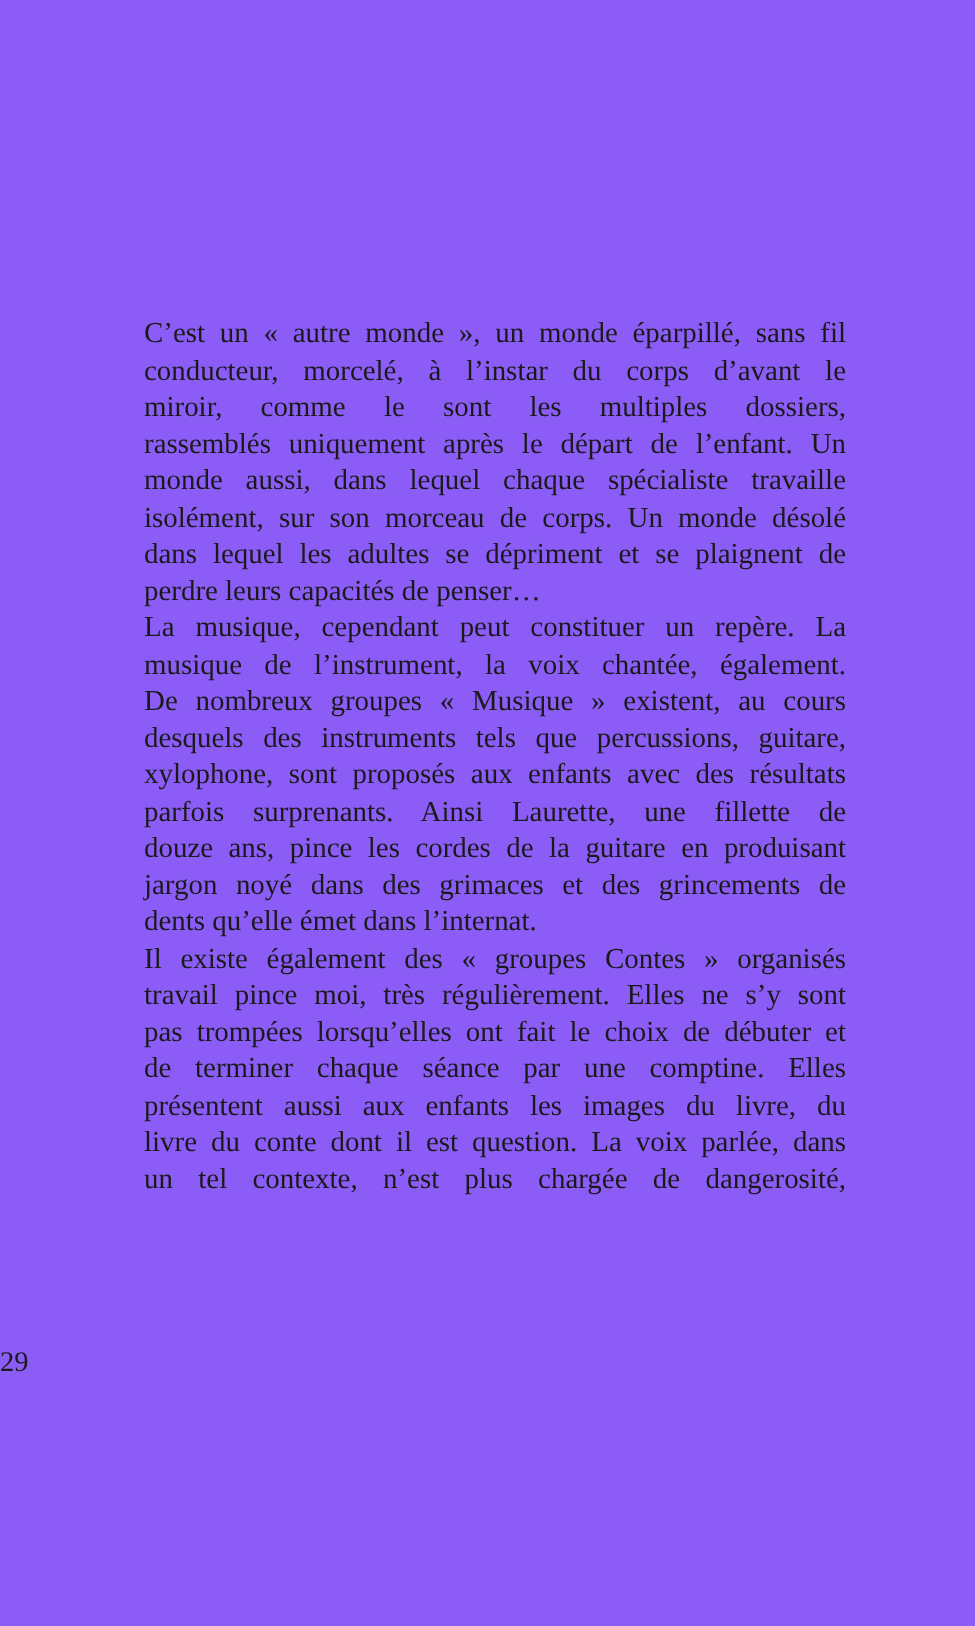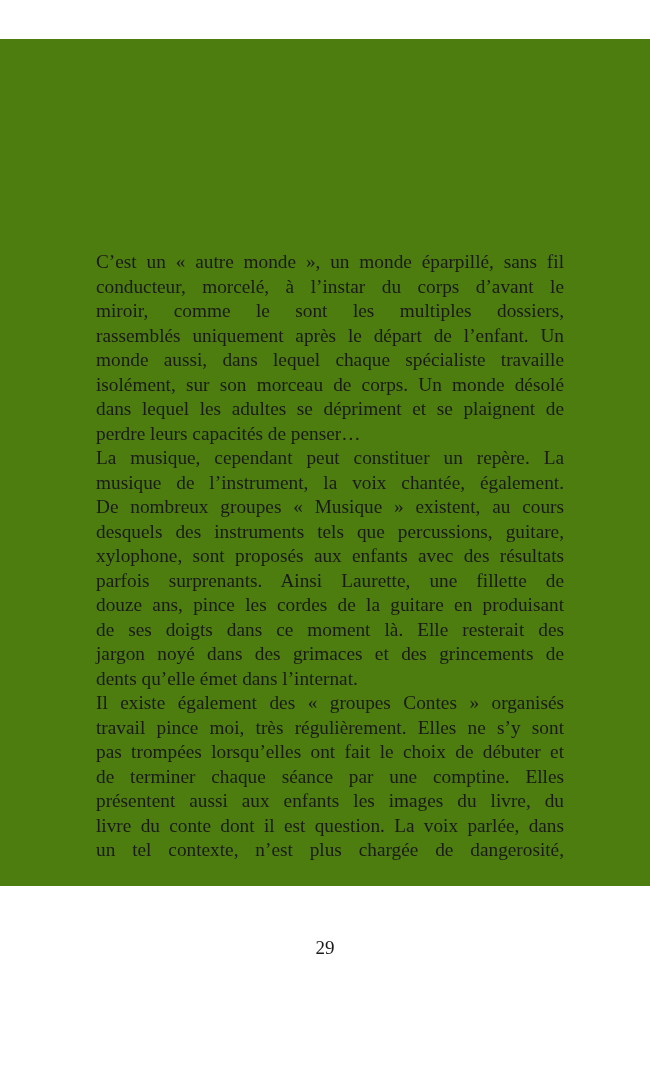--- a/index.html
+++ b/index.html
@@ -1,26 +1,26 @@
 <!DOCTYPE html>
 <html><head>
 <meta charset="utf-8">
 <style>
   html, body { margin: 0; padding: 0; background: #ffffff; }
   body { width: 650px; height: 1084px; position: relative; overflow: hidden; }
-  .page { position: absolute; left: 0; top: 0; width: 650px; height: 847px; background: #4d7c0f; margin-top: 39px; }
+  .page { position: absolute; left: 0; top: 0; width: 650px; height: 1084px; background: #8b5cf6; }
   .text-block {
     position: absolute; left: 96px; top: 211px; width: 468px;
     font-family: "Liberation Serif", serif; font-size: 19.3px; line-height: 24.5px;
     color: #1a1a1a;
   }
   .line { display: block; white-space: nowrap; text-align: justify; text-align-last: justify; height: 24.5px; }
   .line.last { text-align-last: left; }
   .page-number {
-    position: absolute; left: 0; width: 650px; top: 898px; text-align: center;
+    position: absolute; left: 0; width: 650px; top: 898px; text-align: left;
     font-family: "Liberation Serif", serif; font-size: 19px; color: #1a1a1a;
   }
 </style>
 </head>
 <body>
 
 <div class="page">
   <div class="text-block">
     <div>
       <span class="line">C’est un « autre monde », un monde  éparpillé, sans fil</span>
@@ -33,21 +33,20 @@
       <span class="line last">perdre leurs capacités de penser…</span>
     </div>
     <div>
       <span class="line">La musique, cependant peut constituer un repère. La</span>
       <span class="line">musique de l’instrument, la voix chantée, également.</span>
       <span class="line">De nombreux groupes « Musique » existent, au cours</span>
       <span class="line">desquels des instruments tels que percussions, guitare,</span>
       <span class="line">xylophone, sont proposés aux enfants avec des résultats</span>
       <span class="line">parfois surprenants. Ainsi Laurette, une fillette de</span>
       <span class="line">douze ans, pince les cordes de la guitare en produisant</span>
-      <span class="line">de ses doigts dans ce moment là. Elle resterait des</span>
       <span class="line">jargon noyé dans des grimaces et des grincements de</span>
       <span class="line last">dents qu’elle émet dans l’internat.</span>
     </div>
     <div>
       <span class="line">Il existe également des « groupes Contes » organisés</span>
       <span class="line">travail pince moi, très régulièrement. Elles ne s’y sont</span>
       <span class="line">pas trompées lorsqu’elles ont fait le choix de débuter et</span>
       <span class="line">de terminer chaque séance par une comptine. Elles</span>
       <span class="line">présentent aussi aux enfants les images du livre, du</span>
       <span class="line">livre du conte dont il est question. La voix parlée, dans</span>

